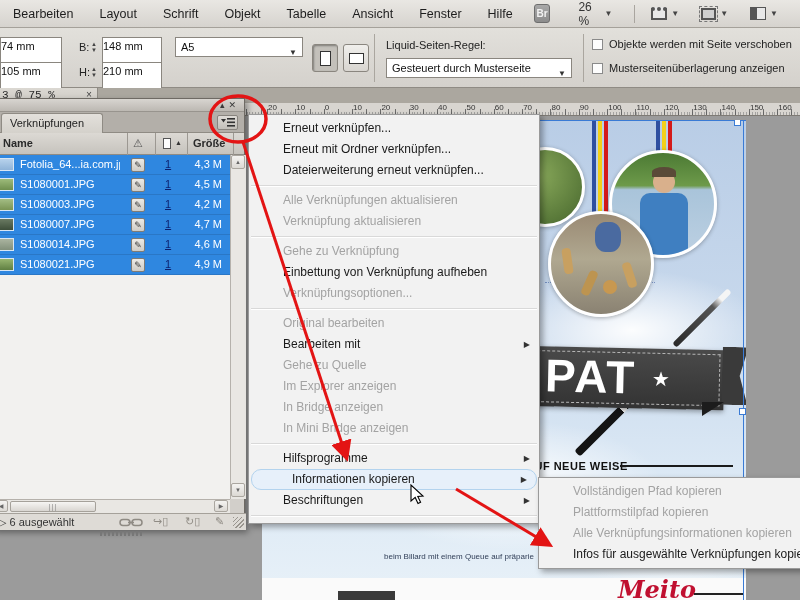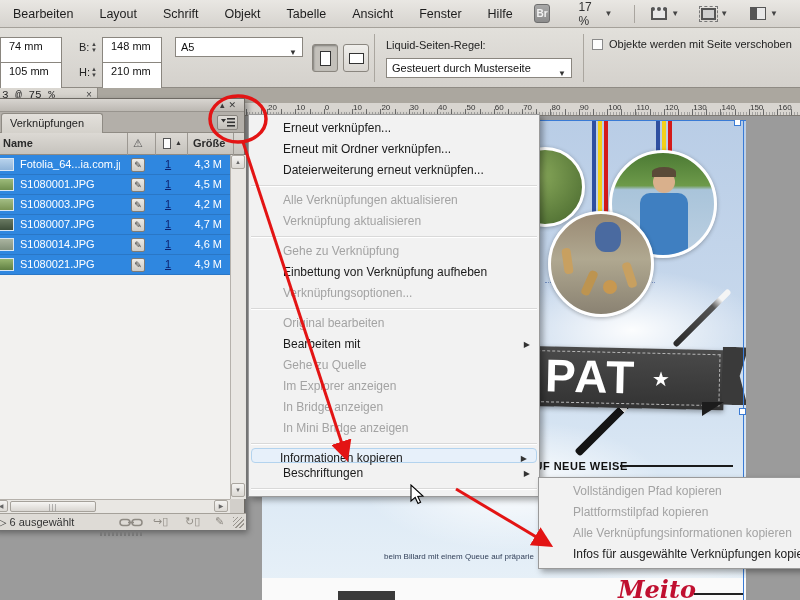--- a/index.html
+++ b/index.html
@@ -20,21 +20,21 @@
   .vsep-top { width:1px; height:18px; background:#a9a59f; margin:0 16px 0 22px; }
   .appbar-btn { display:flex; align-items:center; gap:4px; margin-right:22px; }
   .ico-pages { width:16px; height:13px; border:2px solid #555; border-top:4px dotted #555; background:#e8e8e8; }
   .ico-screen { width:15px; height:12px; border:2px solid #555; outline:1px dashed #777; outline-offset:1px; background:#cfcfcf; }
   .ico-arrange { width:16px; height:13px; border:1px solid #555; background:linear-gradient(90deg,#555 0 6px,#e8e8e8 6px); }
 
   
   .controlbar { position:absolute; left:0; top:28px; width:800px; height:60px;
     background:linear-gradient(#e2e0db,#d4d1cc); border-bottom:1px solid #8f8b84; font-size:11px; color:#222; }
   .tfield { position:absolute; background:#fff; border:1px solid #8a867f; height:36px;
-    font-size:11px; line-height:17px; padding-left:8px; color:#111; }
+    font-size:11px; line-height:17px; padding-left:0; color:#111; }
   .flabel { position:absolute; font-size:11px; color:#222; }
   .stepper { position:absolute; width:9px; height:18px; display:flex; flex-direction:column;
     justify-content:center; font-size:6px; color:#444; line-height:6px; }
   .dropdown { position:absolute; background:#fff; border:1px solid #8a867f; height:20px;
     font-size:11px; line-height:18px; padding-left:5px; color:#111; }
   .dropdown .dd-arrow { position:absolute; right:5px; top:6px; font-size:8px; color:#333; }
   .orient-btn { position:absolute; width:26px; height:28px; border:1px solid #8a867f; border-radius:3px;
     display:flex; align-items:center; justify-content:center; background:linear-gradient(#f0efec,#d8d5d0); }
   .orient-btn.pressed { background:#c3c0ba; box-shadow:inset 1px 1px 2px rgba(0,0,0,.35); }
   .pg-portrait { width:11px; height:15px; border:1px solid #333; background:#fff; }
@@ -139,21 +139,21 @@
     background:repeating-linear-gradient(90deg,#777 0 2px,transparent 2px 4px); }
 
   
   .ctxmenu { position:absolute; background:#f2f2f2; border:1px solid #9a9a9a;
     box-shadow:3px 3px 6px rgba(0,0,0,.35); font-size:12px; color:#1a1a1a; padding:3px 0; }
   .flyout-menu { left:248px; top:114px; width:292px; z-index:10; }
   .submenu { left:538px; top:477px; width:300px; z-index:11; }
   .mi { position:relative; height:21px; line-height:21px; padding-left:34px; white-space:nowrap; }
   .mi.disabled { color:#a3a3a3; }
   .mi.has-sub::after { content:"\25B6"; position:absolute; right:9px; top:0; font-size:8px; color:#333; }
-  .mi.hl { background:#e7f0fa; border:1px solid #b3d3ee; border-radius:4px; margin:0 2px; padding-left:28px; height:15px; line-height:19px; }
+  .mi.hl { background:#e7f0fa; border:1px solid #b3d3ee; border-radius:10px; margin:0 2px; padding-left:40px; height:21px; line-height:19px; }
   .msep { height:1px; background:#d9d9d9; margin:4px 2px; box-shadow:0 1px 0 #fff; }
 
   .overlay-svg { position:absolute; left:0; top:0; z-index:30; pointer-events:none; }
   .cursor-svg { position:absolute; left:410px; top:484px; z-index:20; pointer-events:none; }
 </style>
 </head>
 <body>
 
 <div id="app">
 
@@ -161,21 +161,21 @@
     <div class="mitem">Bearbeiten</div>
     <div class="mitem">Layout</div>
     <div class="mitem">Schrift</div>
     <div class="mitem">Objekt</div>
     <div class="mitem">Tabelle</div>
     <div class="mitem">Ansicht</div>
     <div class="mitem">Fenster</div>
     <div class="mitem">Hilfe</div>
     <div class="br-btn">Br</div>
     <div class="zoom-ctl">
-      <span>17 %</span>
+      <span>26 %</span>
       <span class="caret">▼</span>
     </div>
     <div class="vsep-top"></div>
     <div class="appbar-btn">
       <span class="ico-pages"></span>
       <span class="caret">▼</span>
     </div>
     <div class="appbar-btn">
       <span class="ico-screen"></span>
       <span class="caret">▼</span>
@@ -214,20 +214,24 @@
     <div class="vsep-ctl" style="left:374px;top:6px;height:48px;"></div>
     <div class="flabel" style="left:386px;top:11px;">Liquid-Seiten-Regel:</div>
     <div class="dropdown" style="left:386px;top:30px;width:186px;">
       <span>Gesteuert durch Musterseite</span>
       <span class="dd-arrow">▼</span>
     </div>
     <div class="vsep-ctl" style="left:583px;top:6px;height:48px;"></div>
     <div class="chk" style="left:592px;top:10px;">
       <span class="box"></span>
       <span>Objekte werden mit Seite verschoben</span>
+    </div>
+    <div class="chk" style="left:592px;top:34px;">
+      <span class="box"></span>
+      <span>Musterseitenüberlagerung anzeigen</span>
     </div>
   </div>
 
   <div class="tabstrip">
     <div class="doctab">
       <span>3 @ 75 %</span>
       <span class="close">×</span>
     </div>
   </div>
 
@@ -419,20 +423,21 @@
     <div class="mi">Einbettung von Verknüpfung aufheben</div>
     <div class="mi disabled">Verknüpfungsoptionen...</div>
     <div class="msep"></div>
     <div class="mi disabled">Original bearbeiten</div>
     <div class="mi has-sub">Bearbeiten mit</div>
     <div class="mi disabled">Gehe zu Quelle</div>
     <div class="mi disabled">Im Explorer anzeigen</div>
     <div class="mi disabled">In Bridge anzeigen</div>
     <div class="mi disabled">In Mini Bridge anzeigen</div>
     <div class="msep"></div>
+    <div class="mi has-sub">Hilfsprogramme</div>
     <div class="mi has-sub hl">Informationen kopieren</div>
     <div class="mi has-sub">Beschriftungen</div>
     <div class="msep"></div>
   </div>
 
   <div class="ctxmenu submenu">
     <div class="mi disabled">Vollständigen Pfad kopieren</div>
     <div class="mi disabled">Plattformstilpfad kopieren</div>
     <div class="mi disabled">Alle Verknüpfungsinformationen kopieren</div>
     <div class="mi">Infos für ausgewählte Verknüpfungen kopieren</div>

